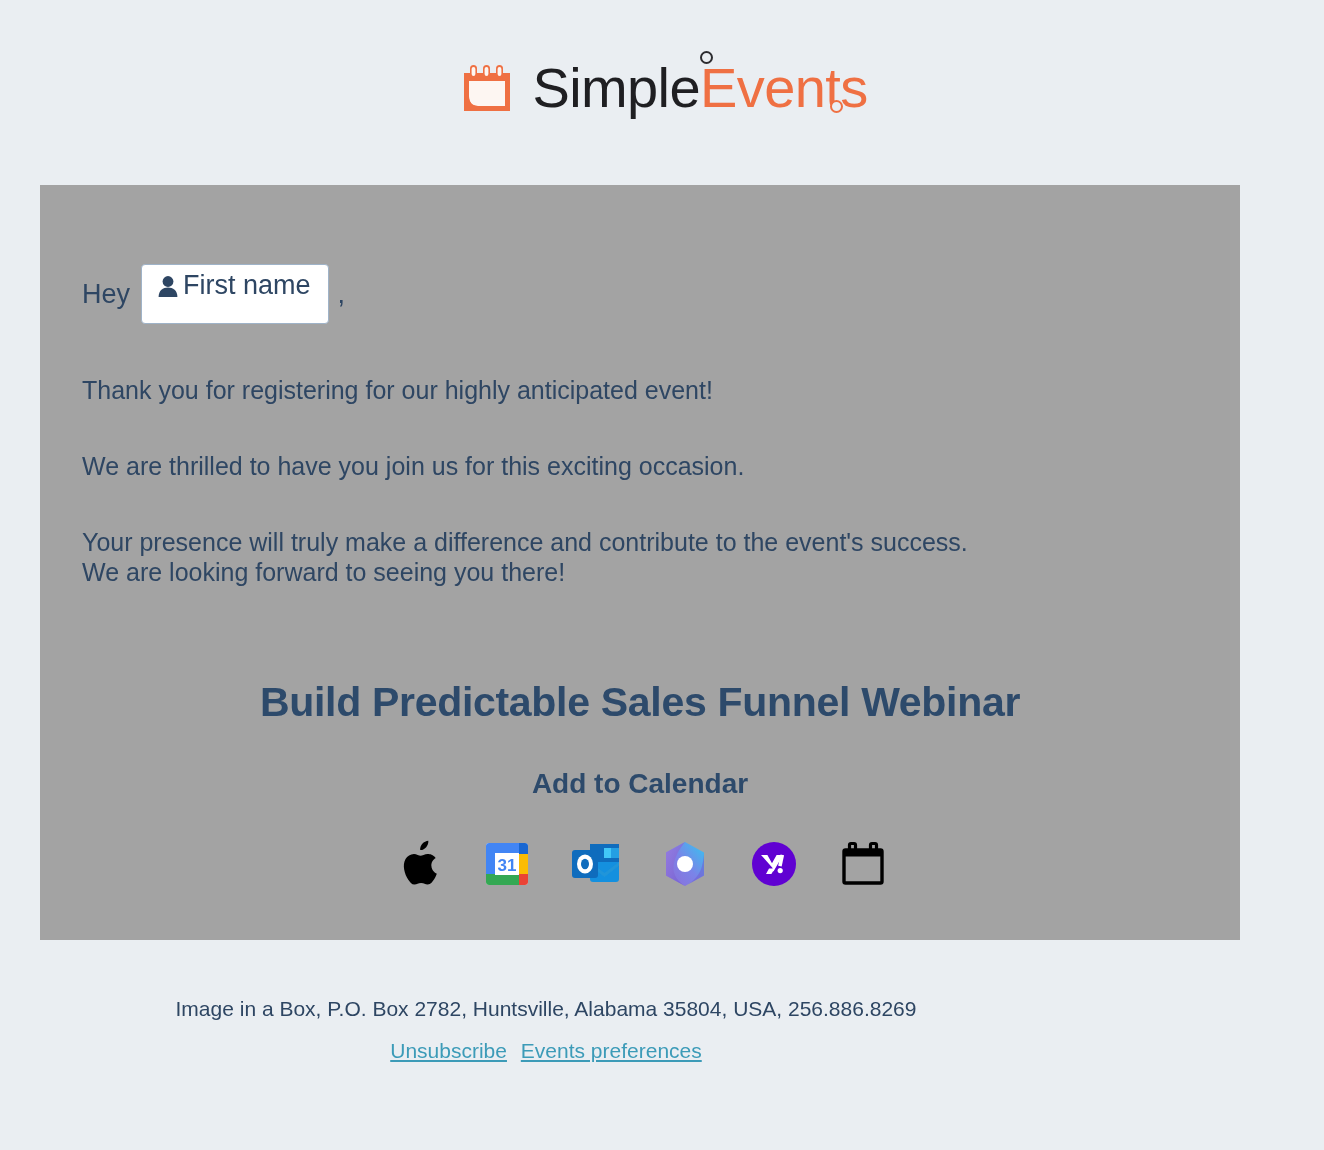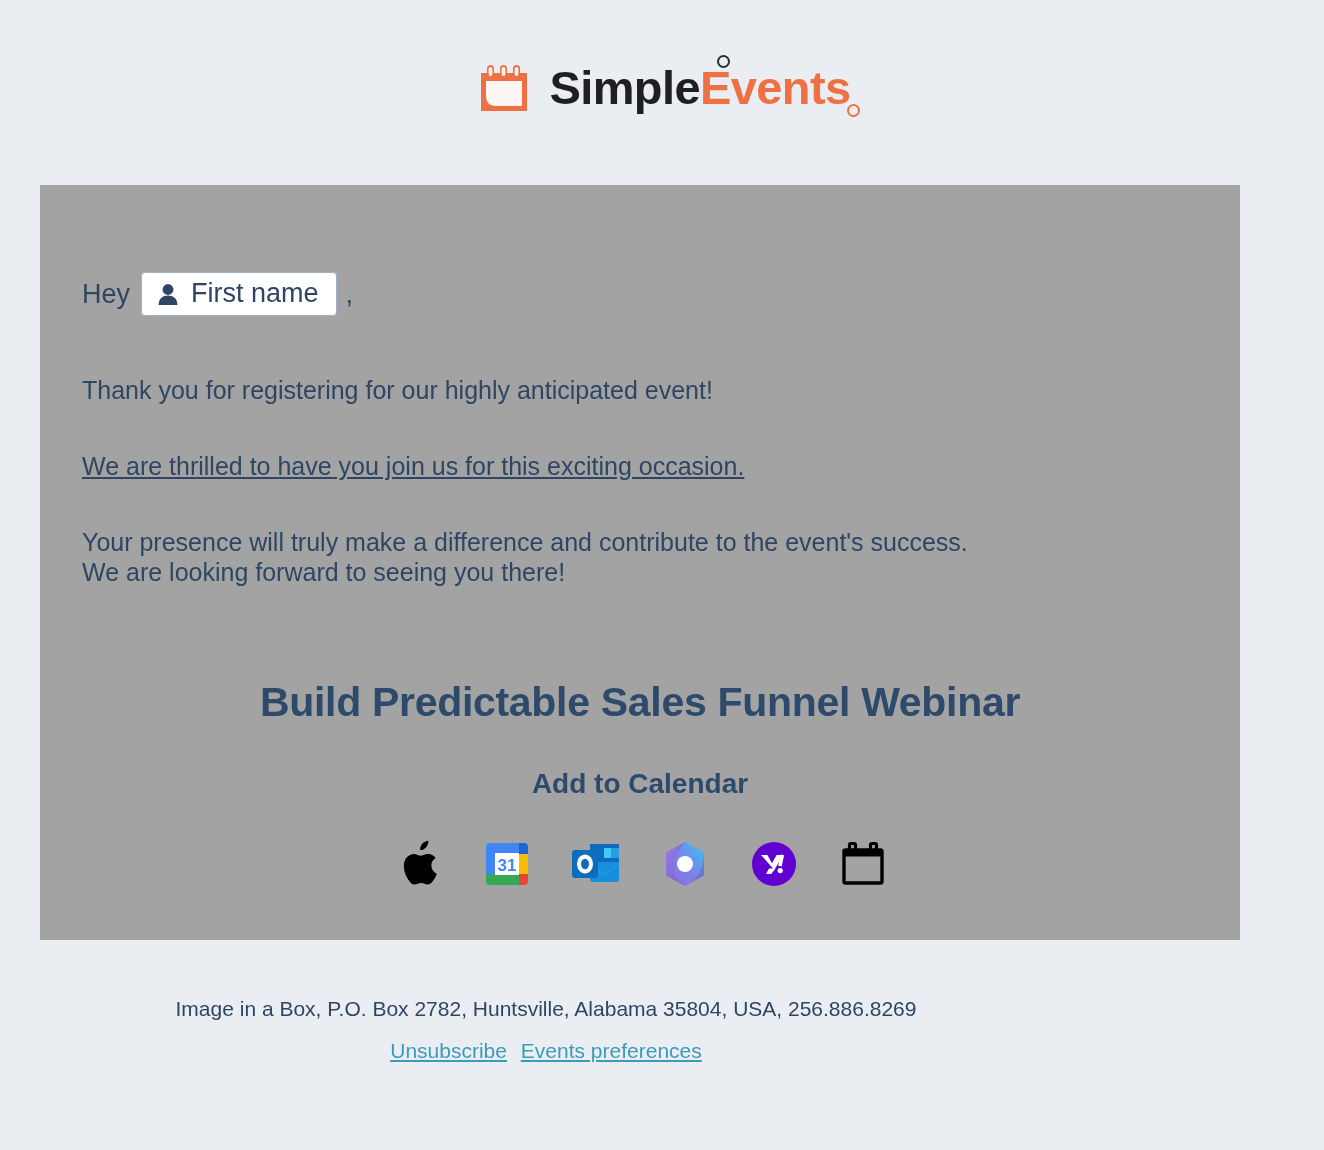--- a/index.html
+++ b/index.html
@@ -33,22 +33,22 @@
     gap: 14px;
     margin-top: -10px;
   }
   .logo-cal {
     position: relative;
     width: 62px;
     height: 62px;
   }
   .logo-cal svg { display: block; }
   .logo-text {
-    font-size: 47px;
-    font-weight: bold;
+    font-size: 56px;
+    font-weight: normal;
     letter-spacing: -0.6px;
     line-height: 1;
     position: relative;
     white-space: nowrap;
   }
   .logo-text .simple { color: #1f1f22; }
   .logo-text .events { color: #ef7043; }
   .logo-dot {
     position: absolute;
     border-radius: 50%;
@@ -77,25 +77,25 @@
     align-items: center;
     font-size: 27px;
     color: #2e4663;
     height: 54px;
     margin-top: 22px;
   }
   .greeting-hey { margin-right: 11px; }
   .merge-token {
     display: inline-flex;
     align-items: center;
-    gap: 12px;
+    gap: 4px;
     border: 1.6px solid #9fb3c8;
     border-radius: 4px;
     background: #ffffff;
-    padding: 7px 17px 8px 15px;
+    padding: 7px 17px 24px 15px;
     line-height: 1;
   }
   .merge-token .person-icon {
     display: inline-flex;
     width: 22px;
     height: 24px;
     align-items: center;
   }
   .merge-token .token-label {
     font-size: 27px;
@@ -103,21 +103,21 @@
   }
   .greeting-comma { margin-left: 9px; }
 
   .body-para {
     font-size: 25px;
     color: #2e4663;
     margin: 0;
     line-height: 1.2;
   }
   .body-para.p1 { margin-top: 54px; }
-  .body-para.p2 { margin-top: 46px; text-decoration: underline; }
+  .body-para.p2 { margin-top: 46px; }
   .body-para.p3 { margin-top: 46px; }
   .body-para.p4 { }
 
   .event-title {
     text-align: center;
     font-size: 41px;
     font-weight: bold;
     color: #2d4a6b;
     margin-top: 92px;
     letter-spacing: -0.3px;

